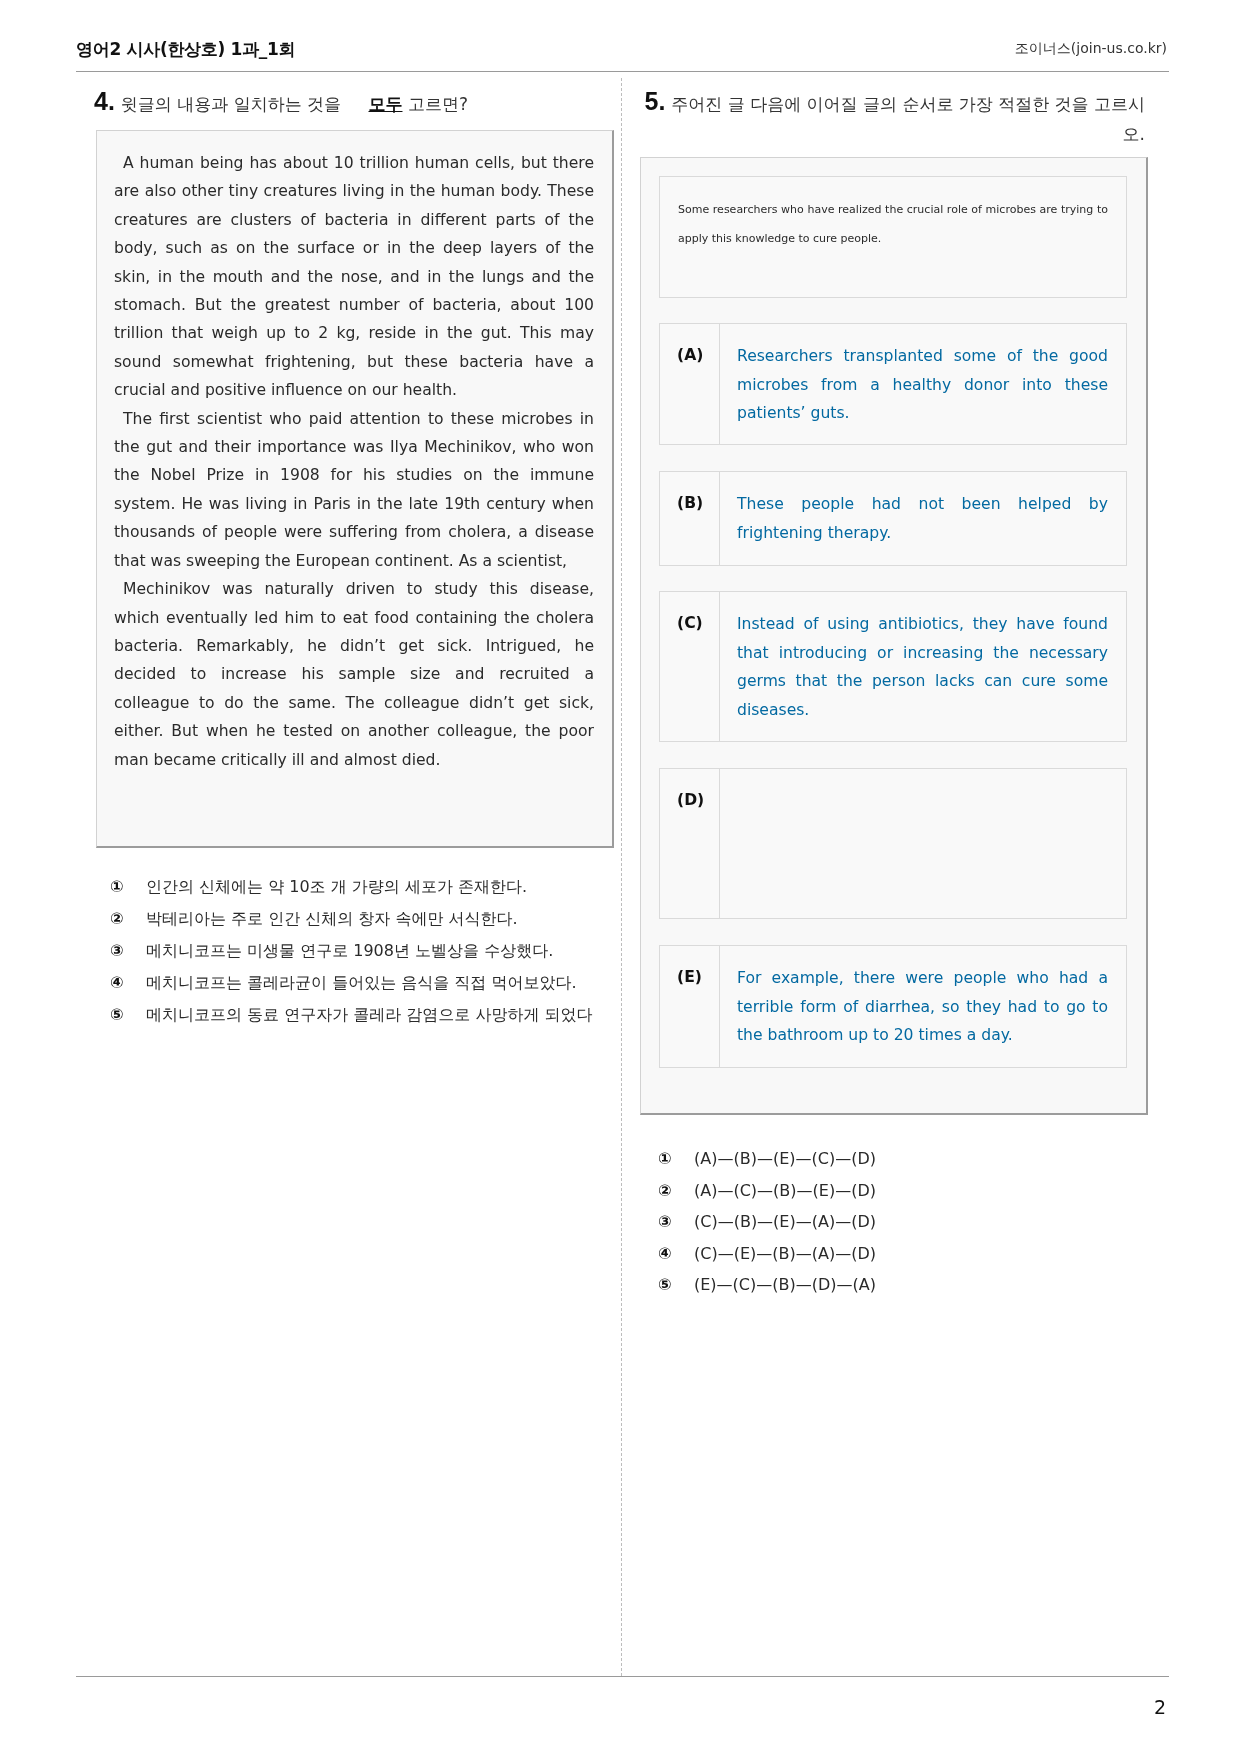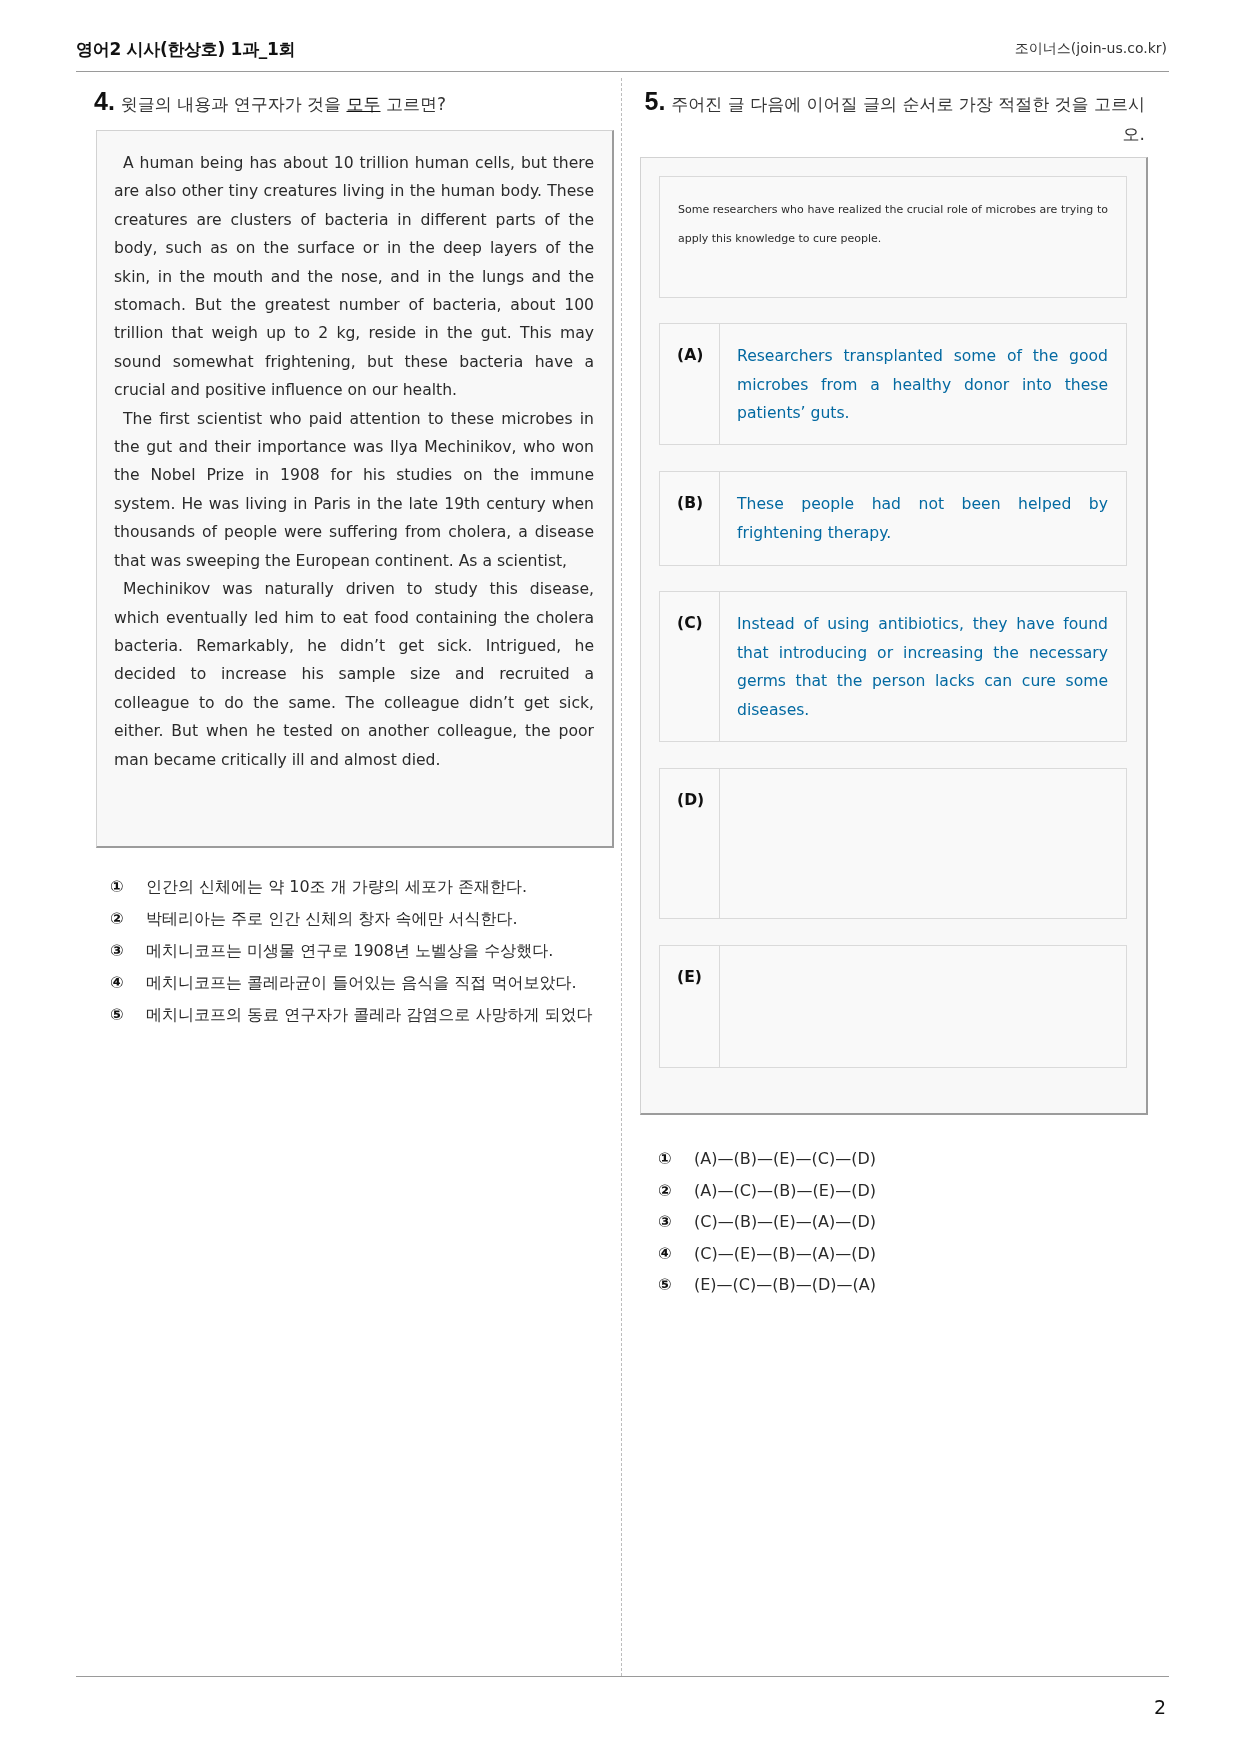--- a/index.html
+++ b/index.html
@@ -10,21 +10,21 @@
     .header-title { position: absolute; left: 0; top: 2px; font-size: 17px; font-weight: bold; color: #111; letter-spacing: -0.3px; }
     .header-site { position: absolute; right: 2px; top: 4px; font-size: 14px; color: #333; }
 
     .divider { position: absolute; left: 621px; top: 78px; height: 1598px; border-left: 1px dashed #bdbdbd; }
 
     .footer-line { position: absolute; left: 76px; top: 1676px; width: 1093px; border-top: 1.5px solid #9a9a9a; }
     .page-number { position: absolute; right: 73px; top: 1696px; font-size: 19px; color: #111; }
 
     .q-heading { position: absolute; font-size: 17px; color: #333; line-height: 30px; }
     .q-num { font-size: 25px; font-weight: bold; color: #111; margin-right: 6px; font-family: "Liberation Sans", sans-serif; }
-    .q-under { font-weight: normal; text-decoration: underline; color: #111; }
+    .q-under { font-weight: bold; text-decoration: underline; color: #111; margin-left: 22px; }
 
     #q4-heading { left: 94px; top: 86px; }
     #q5-heading { left: 640px; top: 86px; width: 505px; text-align: right; }
 
     .passage-box { position: absolute; left: 96px; top: 130px; width: 518px; height: 718px; background: #f8f8f8; border: 1px solid #d2d2d2; border-right: 2px solid #9c9c9c; border-bottom: 2px solid #9c9c9c; padding: 18px 18px 0 17px; }
     .para { font-size: 15.6px; line-height: 28.4px; text-align: justify; color: #2a2a2a; text-indent: 9px; }
 
     .choices { position: absolute; left: 110px; top: 876px; width: 490px; }
     .choice { display: flex; font-size: 16px; line-height: 22px; margin-bottom: 10px; color: #2a2a2a; }
     .choice-mark { width 30px; min-width: 30px; font-weight: bold; font-size: 16px; color: #111; }
@@ -44,21 +44,21 @@
 <body>
 
 <div class="header">
   <div class="header-title">영어2 시사(한상호) 1과_1회</div>
   <div class="header-site">조이너스(join-us.co.kr)</div>
 </div>
 
 <div class="divider"></div>
 
 <div class="q-heading" id="q4-heading">
-  <span class="q-num">4.</span><span>윗글의 내용과 연구자가 것을 </span><span class="q-under">모두</span><span> 고르면?</span>
+  <span class="q-num">4.</span><span>윗글의 내용과 일치하는 것을 </span><span class="q-under">모두</span><span> 고르면?</span>
 </div>
 
 <div class="passage-box">
   <p class="para">A human being has about 10 trillion human cells, but there are also other tiny creatures living in the human body. These creatures are clusters of bacteria in different parts of the body, such as on the surface or in the deep layers of the skin, in the mouth and the nose, and in the lungs and the stomach. But the greatest number of bacteria, about 100 trillion that weigh up to 2 kg, reside in the gut. This may sound somewhat frightening, but these bacteria have a crucial and positive influence on our health.</p>
   <p class="para">The first scientist who paid attention to these microbes in the gut and their importance was Ilya Mechinikov, who won the Nobel Prize in 1908 for his studies on the immune system. He was living in Paris in the late 19th century when thousands of people were suffering from cholera, a disease that was sweeping the European continent. As a scientist,</p>
   <p class="para">Mechinikov was naturally driven to study this disease, which eventually led him to eat food containing the cholera bacteria. Remarkably, he didn’t get sick. Intrigued, he decided to increase his sample size and recruited a colleague to do the same. The colleague didn’t get sick, either. But when he tested on another colleague, the poor man became critically ill and almost died.</p>
 </div>
 
 <div class="choices">
   <div class="choice">
@@ -104,20 +104,21 @@
     <div class="opt-label">(C)</div>
     <div class="opt-text">Instead of using antibiotics, they have found that introducing or increasing the necessary germs that the person lacks can cure some diseases.</div>
   </div>
 
   <div class="opt" style="top:610px;height:151px;">
     <div class="opt-label">(D)</div>
   </div>
 
   <div class="opt" style="top:787px;height:123px;">
     <div class="opt-label">(E)</div>
+    <div class="opt-text">For example, there were people who had a terrible form of diarrhea, so they had to go to the bathroom up to 20 times a day.</div>
   </div>
 </div>
 
 <div class="q5-choices">
   <div class="q5-choice">
     <span class="choice-mark">①</span>
     <span>(A)—(B)—(E)—(C)—(D)</span>
   </div>
   <div class="q5-choice">
     <span class="choice-mark">②</span>

